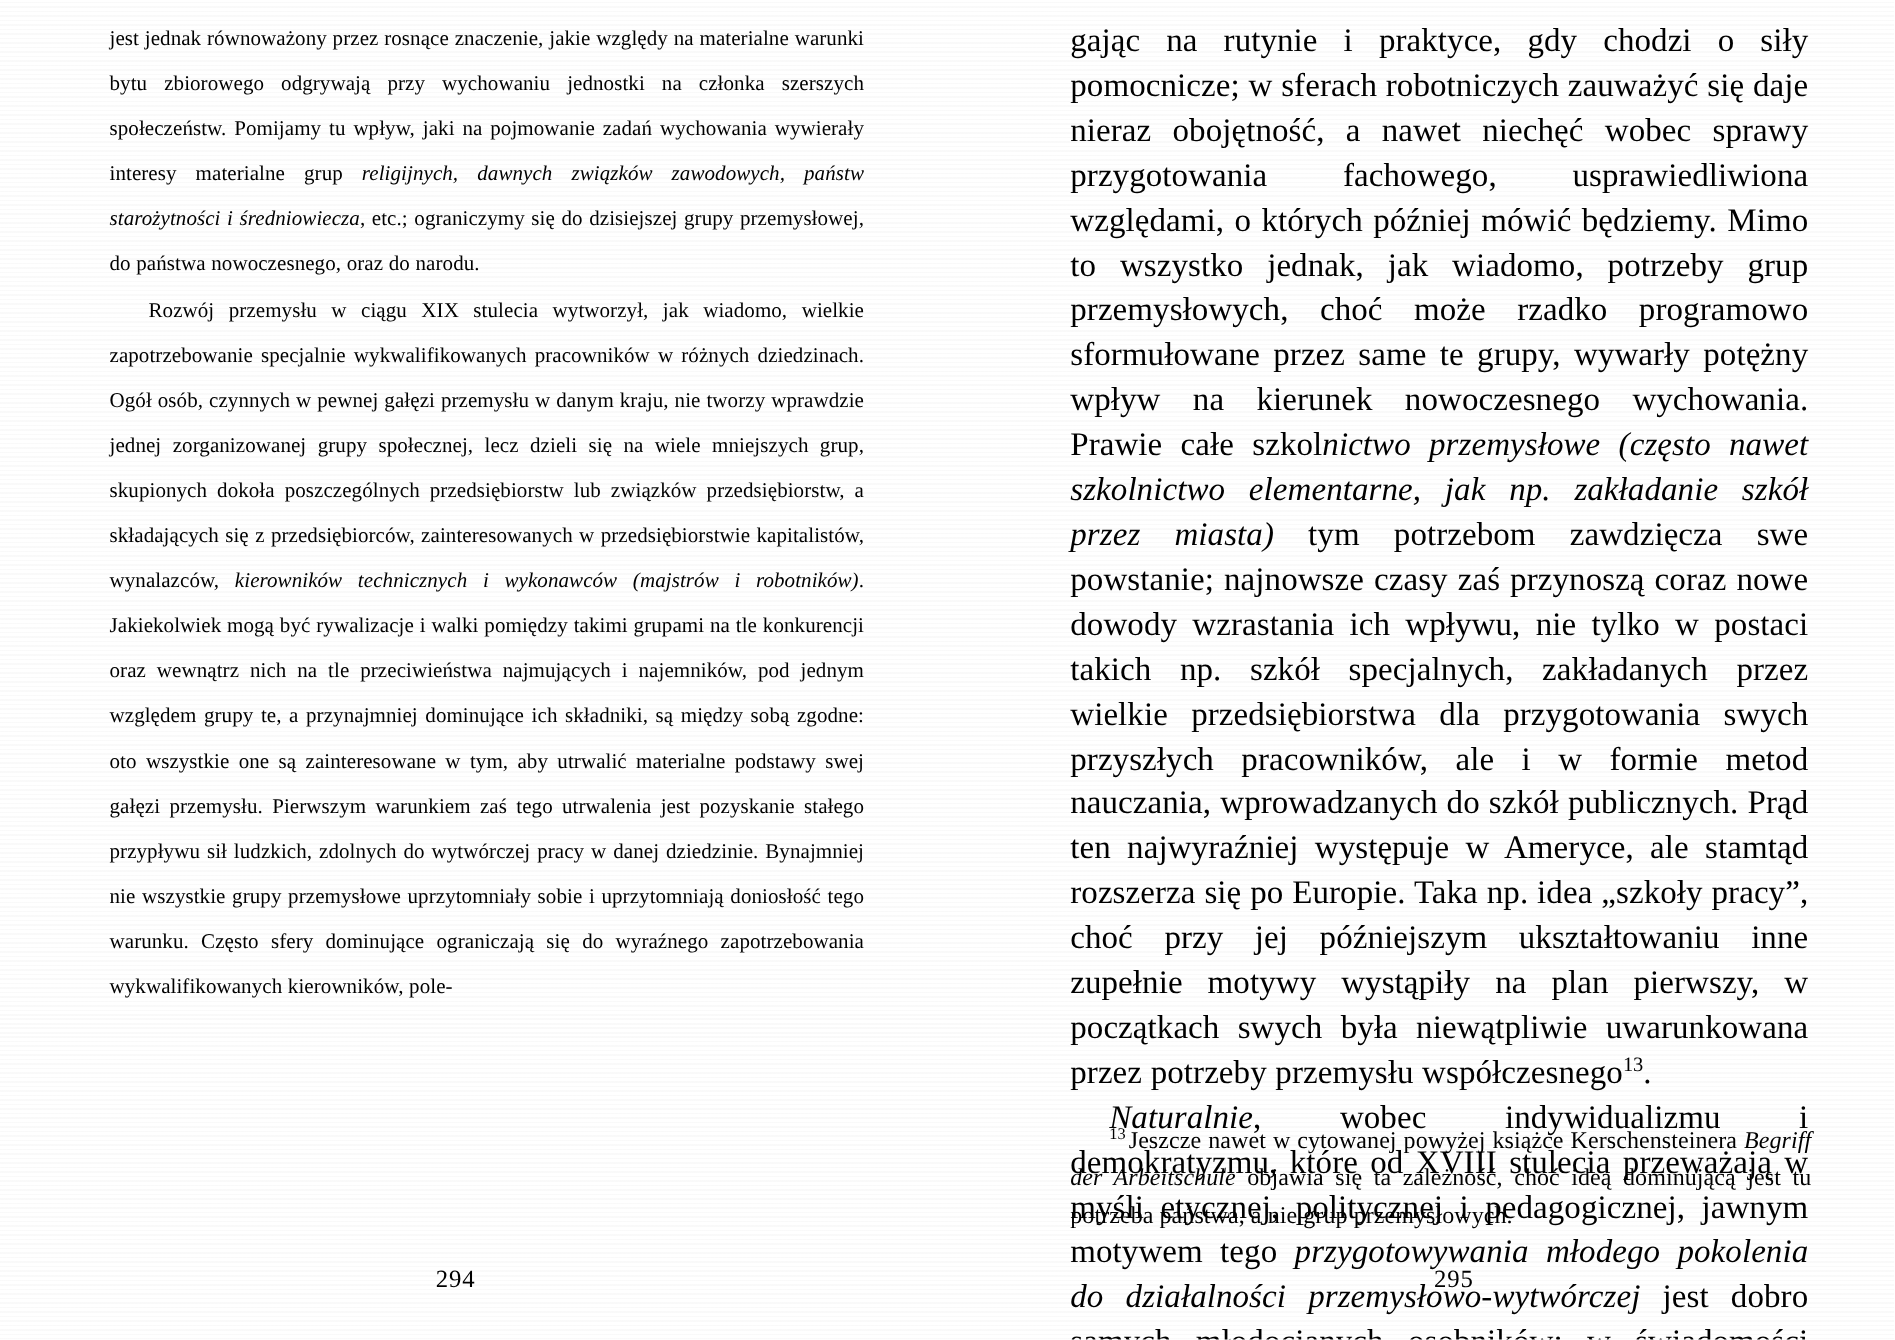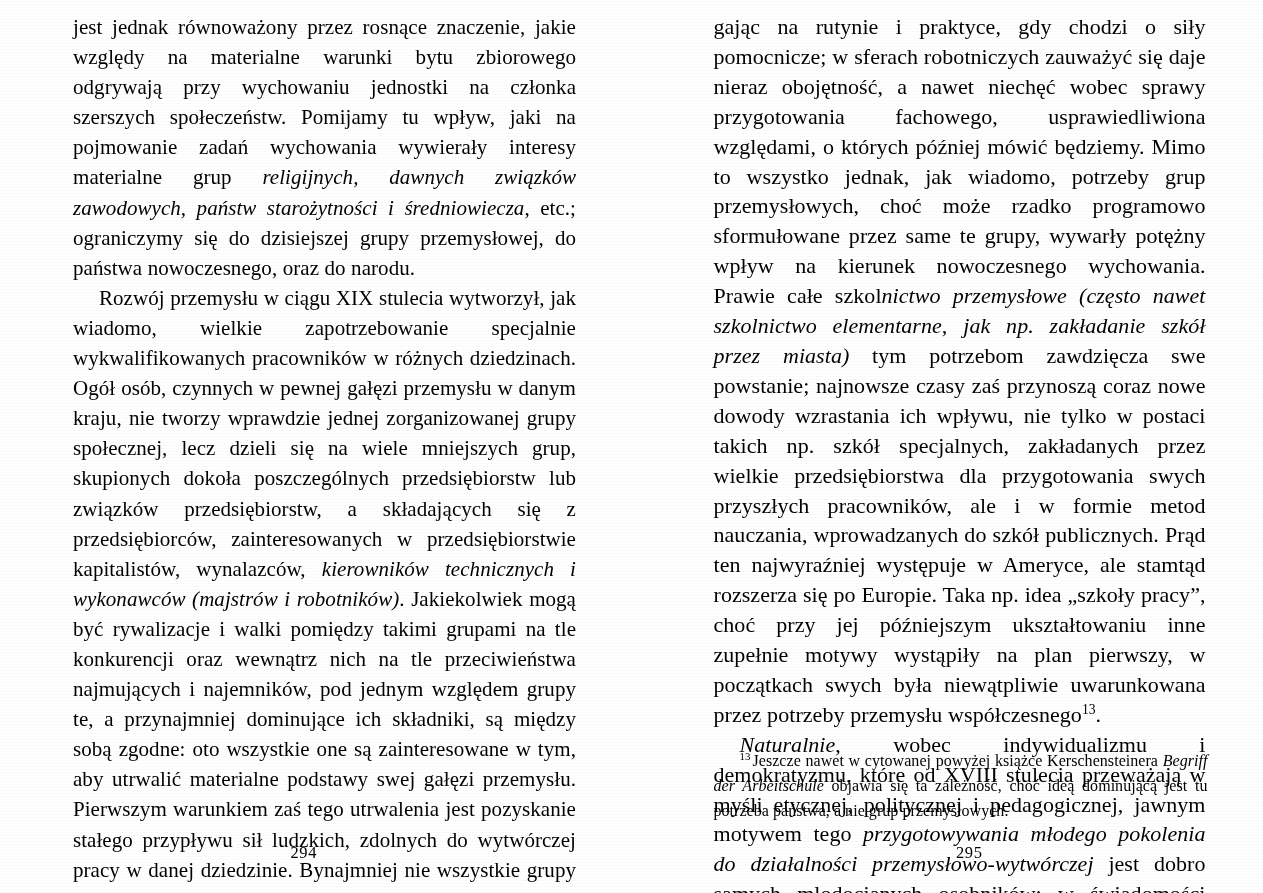--- a/index.html
+++ b/index.html
@@ -41,21 +41,21 @@
     left: 73px;
     width: 503px;
   }
   .page-right .text-column {
     left: 82px;
     width: 492px;
   }
 
   p.para {
     margin: 0;
-    font-size: 21px;
+    font-size: 14px;
     line-height: 30.1px;
     text-align: justify;
     text-justify: inter-word;
     letter-spacing: 0.05px;
     word-spacing: 0.2px;
     text-indent: 0;
     hyphens: none;
   }
   p.para.indent {
     text-indent: 26px;

